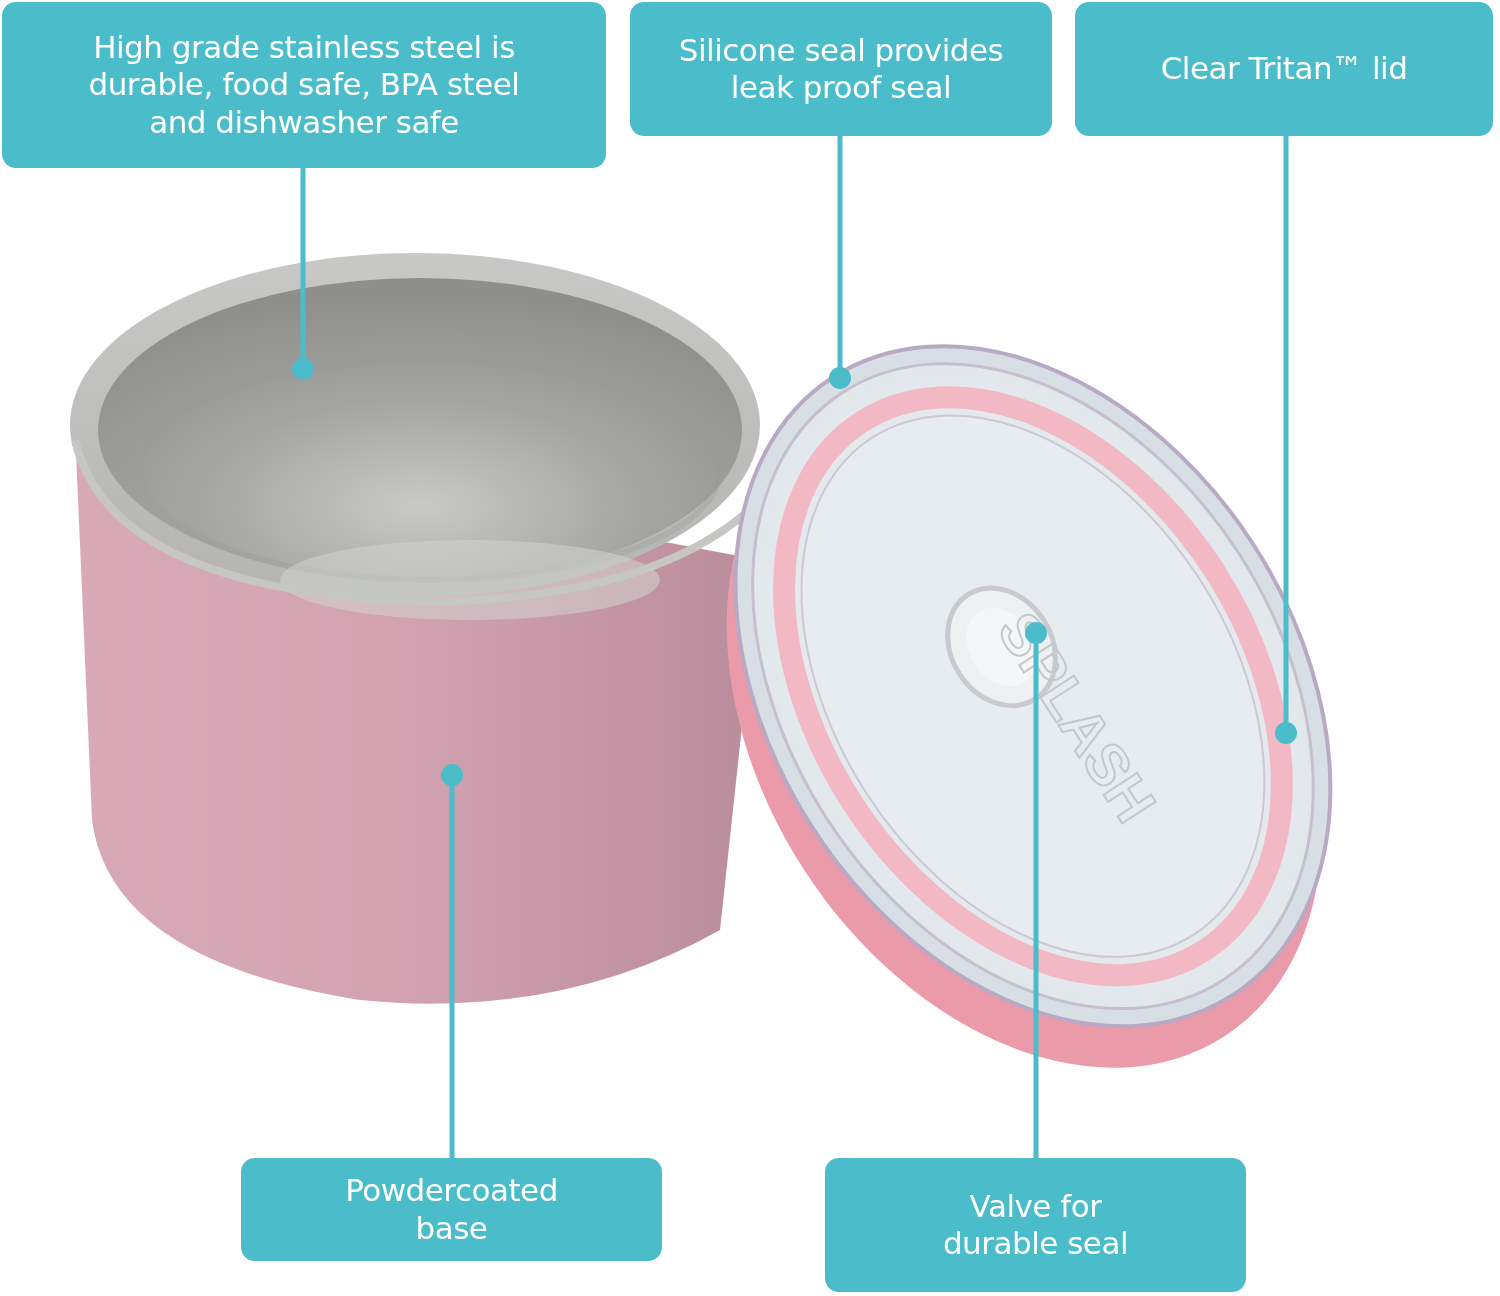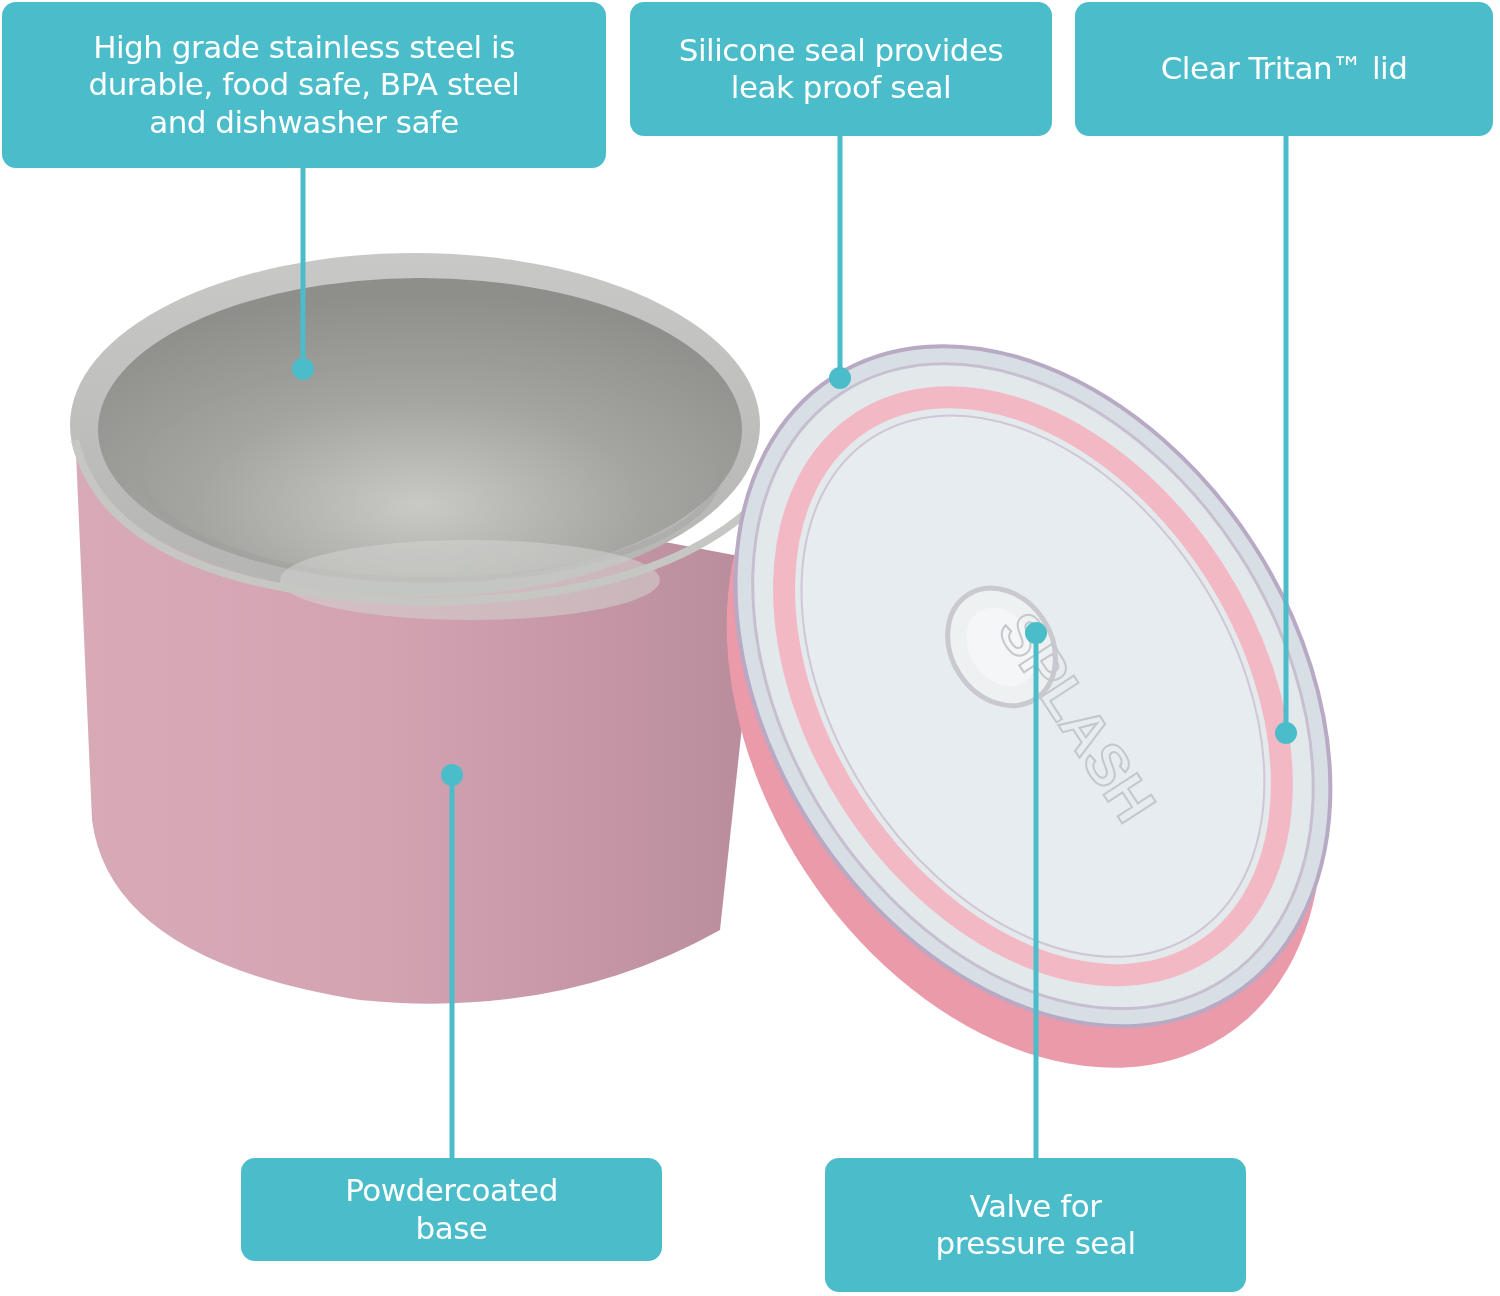--- a/index.html
+++ b/index.html
@@ -115,16 +115,16 @@
   </div>
   <div id="c3" class="callout">
     <span>Clear Tritan™ lid</span>
   </div>
   <div id="c4" class="callout">
     <span>Powdercoated
 base</span>
   </div>
   <div id="c5" class="callout">
     <span>Valve for
-pressure seal</span>
+durable seal</span>
   </div>
 
 </div>
 
 </body></html>

